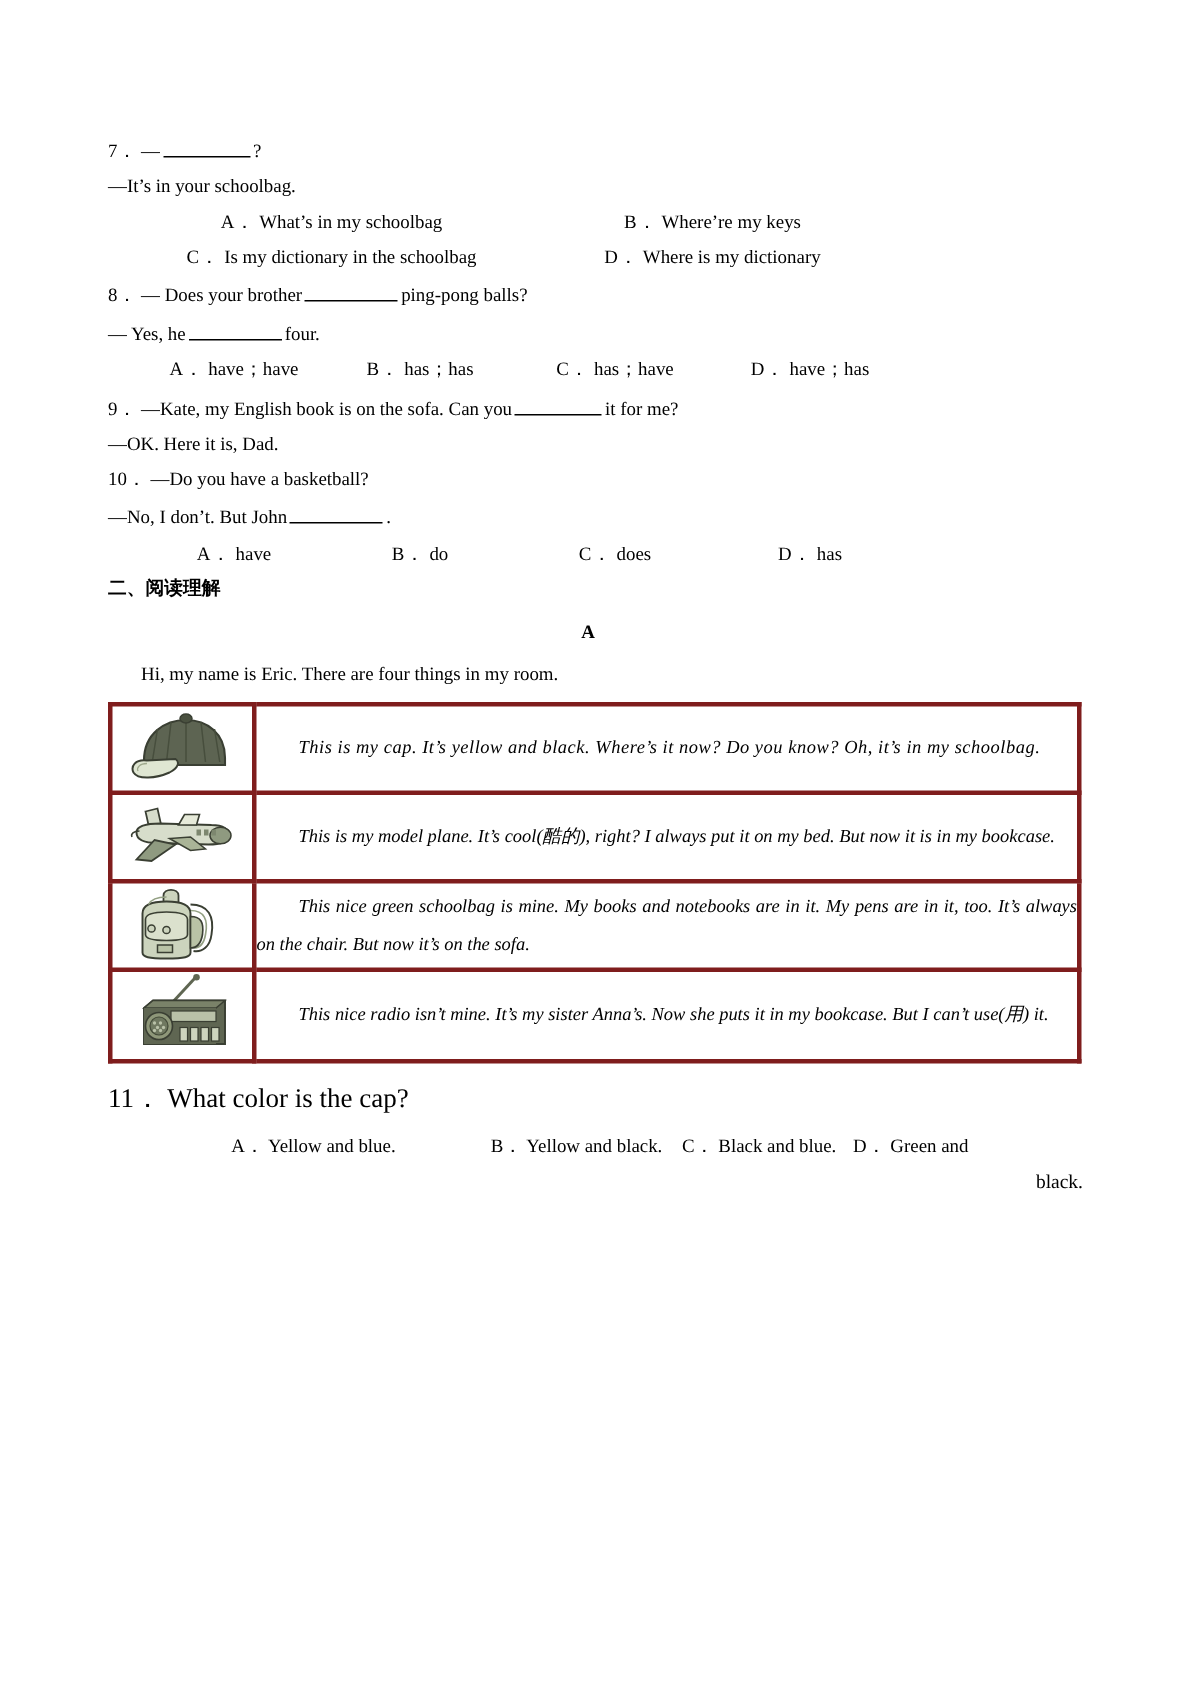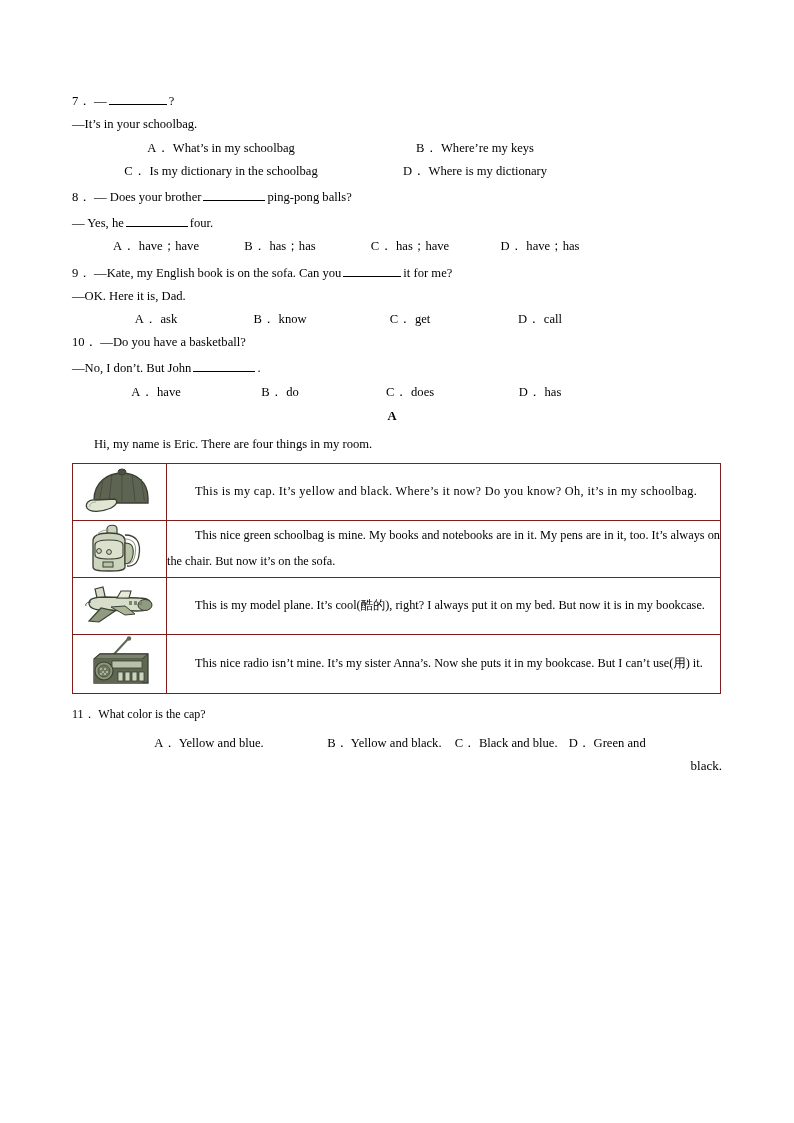--- a/index.html
+++ b/index.html
@@ -85,42 +85,43 @@
   }
 
   
   table.passage {
     border-collapse: collapse;
     width: 649px;
     table-layout: fixed;
     margin: 0 0 14px 0;
   }
   table.passage td {
-    border: 1px solid #7f1d1d;
+    border: 3px solid #7f1d1d;
     vertical-align: middle;
     padding: 0;
+    font-style: italic;
   }
   td.pic-cell {
     width: 93px;
     text-align: center;
     padding: 4px 0;
   }
   td.txt-cell {
     padding: 9px 8px 9px 10px;
     font-size: 12.3px;
     line-height: 2.05;
     text-align: justify;
     text-indent: 28px;
     height: 56px;
   }
   td.txt-cell.r1 { letter-spacing: 0.35px; }
 
   
   .tailq {
-    font-size: 12px;
+    font-size: 18px;
     line-height: 1.0;
     margin: 0 0 12px 0;
   }
   .tail-opts {
     font-size: 12.6px;
     line-height: 1.8;
     padding-left: 22px;
     margin: 0 0 4px 0;
     width: 640px;
   }
@@ -188,38 +189,20 @@
         <span class="lab">D．</span>
         <span>have；has</span>
       </div>
     </div>
 
     <div class="qline">
       <span>9．</span>
       <span>—Kate, my English book is on the sofa. Can you</span><span class="blank b-med"></span><span>it for me?</span>
     </div>
     <div class="qline answer">—OK. Here it is, Dad.</div>
-    <div class="opts opts-4col">
-      <div class="op">
-        <span class="lab">A．</span>
-        <span>ask</span>
-      </div>
-      <div class="op">
-        <span class="lab">B．</span>
-        <span>know</span>
-      </div>
-      <div class="op">
-        <span class="lab">C．</span>
-        <span>get</span>
-      </div>
-      <div class="op">
-        <span class="lab">D．</span>
-        <span>call</span>
-      </div>
-    </div>
 
     <div class="qline">
       <span>10．</span>
       <span>—Do you have a basketball?</span>
     </div>
     <div class="qline answer">
       <span>—No, I don’t. But John</span><span class="blank b-long"></span><span>.</span>
     </div>
     <div class="opts opts-4col">
       <div class="op">
@@ -233,70 +216,71 @@
       <div class="op">
         <span class="lab">C．</span>
         <span>does</span>
       </div>
       <div class="op">
         <span class="lab">D．</span>
         <span>has</span>
       </div>
     </div>
 
+    <div class="section-head">二、阅读理解</div>
     <div class="passage-letter">A</div>
     <div class="intro">Hi, my name is Eric. There are four things in my room.</div>
 
     <table class="passage">
       <tbody>
         <tr>
           <td class="pic-cell">
             <svg width="72" height="52" viewBox="0 0 72 52">
               <path d="M10 34 C10 16, 24 7, 38 7 C52 7, 64 16, 64 32 L64 37 L12 37 Z" fill="#5d6452" stroke="#3a3f33" stroke-width="1.4"></path>
               <path d="M38 7 L38 35 M28 8.5 L25 35 M48 8.5 L51 35 M19 13 L15.5 35 M57 13 L60.5 35" fill="none" stroke="#474e3d" stroke-width="1"></path>
               <ellipse cx="38" cy="6" rx="4" ry="3" fill="#4a5140" stroke="#3a3f33" stroke-width="1"></ellipse>
               <path d="M12 34 C4 33, 1 38, 3 42 C6 47, 18 46, 27 42 C33 39, 34 35, 31 33 Z" fill="#dfe6d2" stroke="#3a3f33" stroke-width="1.3"></path>
               <path d="M12 36 C7 36, 5 39, 6 41" fill="none" stroke="#9fa98d" stroke-width="0.9"></path>
             </svg>
           </td>
           <td class="txt-cell r1">This is my cap. It’s yellow and black. Where’s it now? Do you know? Oh, it’s in my schoolbag.</td>
+        </tr>
+        <tr>
+          <td class="pic-cell">
+            <svg width="78" height="50" viewBox="0 0 78 50">
+              <path d="M14 8 L22 6 L26 24 L18 26 Z" fill="#d7ddcb" stroke="#3a3f33" stroke-width="1.2"></path>
+              <path d="M8 22 C8 18, 14 16, 24 16 L58 17 C66 17, 70 20, 70 24 C70 28, 64 30, 56 30 L22 29 C12 29, 8 26, 8 22 Z" fill="#d7ddcb" stroke="#3a3f33" stroke-width="1.3"></path>
+              <ellipse cx="64" cy="24" rx="7" ry="5.5" fill="#8f9a80" stroke="#3a3f33" stroke-width="1"></ellipse>
+              <path d="M36 17 L40 10 L50 10 L48 17 Z" fill="#e6ead9" stroke="#3a3f33" stroke-width="1.1"></path>
+              <path d="M20 27 L8 40 L18 41 L34 30 Z" fill="#8f9a80" stroke="#3a3f33" stroke-width="1.2"></path>
+              <path d="M30 26 L44 34 L54 33 L44 25 Z" fill="#aab497" stroke="#3a3f33" stroke-width="1"></path>
+              <rect x="48" y="20" width="3" height="4" fill="#7d876f"></rect>
+              <rect x="53" y="20" width="3" height="4" fill="#7d876f"></rect>
+              <rect x="58" y="20" width="3" height="4" fill="#7d876f"></rect>
+              <path d="M10 21 C6 21, 4 23, 5 25" fill="none" stroke="#3a3f33" stroke-width="1"></path>
+            </svg>
+          </td>
+          <td class="txt-cell">This is my model plane. It’s cool(酷的), right? I always put it on my bed. But now it is in my bookcase.</td>
         </tr>
         <tr>
           <td class="pic-cell">
             <svg width="70" height="56" viewBox="0 0 70 56">
               <path d="M22 8 C22 3, 32 3, 32 8 L32 16 L22 16 Z" fill="#ccd4bd" stroke="#3a3f33" stroke-width="1.2"></path>
               <path d="M40 14 C52 14, 56 22, 54 34 C53 42, 48 46, 42 45" fill="none" stroke="#3a3f33" stroke-width="1.3"></path>
               <path d="M40 18 C49 18, 52 24, 50 34 C49 40, 46 43, 42 43" fill="none" stroke="#93a083" stroke-width="1.1"></path>
               <path d="M8 20 C8 14, 14 12, 24 12 C34 12, 40 14, 40 20 L40 46 C40 49, 36 50, 24 50 C12 50, 8 49, 8 46 Z" fill="#ccd4bd" stroke="#3a3f33" stroke-width="1.3"></path>
               <path d="M10 24 C10 20, 16 19, 24 19 C32 19, 38 20, 38 24 L38 34 C38 37, 32 38, 24 38 C16 38, 10 37, 10 34 Z" fill="#dbe1cd" stroke="#3a3f33" stroke-width="1.1"></path>
               <circle cx="14" cy="30" r="2.4" fill="#ccd4bd" stroke="#3a3f33" stroke-width="1"></circle>
               <circle cx="24" cy="31" r="2.4" fill="#ccd4bd" stroke="#3a3f33" stroke-width="1"></circle>
               <rect x="18" y="41" width="10" height="5" fill="#b9c3a6" stroke="#3a3f33" stroke-width="1"></rect>
               <path d="M40 22 C47 22, 49 26, 48 34 C47 40, 44 43, 40 43 Z" fill="#b9c3a6" stroke="#3a3f33" stroke-width="1.1"></path>
               <path d="M12 14 C14 10, 20 9, 24 9" fill="none" stroke="#93a083" stroke-width="1"></path>
             </svg>
           </td>
           <td class="txt-cell">This nice green schoolbag is mine. My books and notebooks are in it. My pens are in it, too. It’s always on the chair. But now it’s on the sofa.</td>
-        </tr>
-        <tr>
-          <td class="pic-cell">
-            <svg width="78" height="50" viewBox="0 0 78 50">
-              <path d="M14 8 L22 6 L26 24 L18 26 Z" fill="#d7ddcb" stroke="#3a3f33" stroke-width="1.2"></path>
-              <path d="M8 22 C8 18, 14 16, 24 16 L58 17 C66 17, 70 20, 70 24 C70 28, 64 30, 56 30 L22 29 C12 29, 8 26, 8 22 Z" fill="#d7ddcb" stroke="#3a3f33" stroke-width="1.3"></path>
-              <ellipse cx="64" cy="24" rx="7" ry="5.5" fill="#8f9a80" stroke="#3a3f33" stroke-width="1"></ellipse>
-              <path d="M36 17 L40 10 L50 10 L48 17 Z" fill="#e6ead9" stroke="#3a3f33" stroke-width="1.1"></path>
-              <path d="M20 27 L8 40 L18 41 L34 30 Z" fill="#8f9a80" stroke="#3a3f33" stroke-width="1.2"></path>
-              <path d="M30 26 L44 34 L54 33 L44 25 Z" fill="#aab497" stroke="#3a3f33" stroke-width="1"></path>
-              <rect x="48" y="20" width="3" height="4" fill="#7d876f"></rect>
-              <rect x="53" y="20" width="3" height="4" fill="#7d876f"></rect>
-              <rect x="58" y="20" width="3" height="4" fill="#7d876f"></rect>
-              <path d="M10 21 C6 21, 4 23, 5 25" fill="none" stroke="#3a3f33" stroke-width="1"></path>
-            </svg>
-          </td>
-          <td class="txt-cell">This is my model plane. It’s cool(酷的), right? I always put it on my bed. But now it is in my bookcase.</td>
         </tr>
         <tr>
           <td class="pic-cell">
             <svg width="72" height="58" viewBox="0 0 72 58">
               <path d="M20 30 L44 4" stroke="#5f6652" stroke-width="2" fill="none"></path>
               <circle cx="45" cy="3.5" r="2.2" fill="#5f6652"></circle>
               <path d="M10 24 L16 19 L64 19 L64 48 L10 48 Z" fill="#5f6652" stroke="#3a3f33" stroke-width="1.3"></path>
               <path d="M10 24 L16 19 L64 19 L58 24 Z" fill="#7a8269" stroke="#3a3f33" stroke-width="1"></path>
               <rect x="10" y="24" width="48" height="24" fill="#5f6652"></rect>
               <rect x="28" y="26" width="30" height="7" fill="#b9c1a8" stroke="#3a3f33" stroke-width="0.8"></rect>

